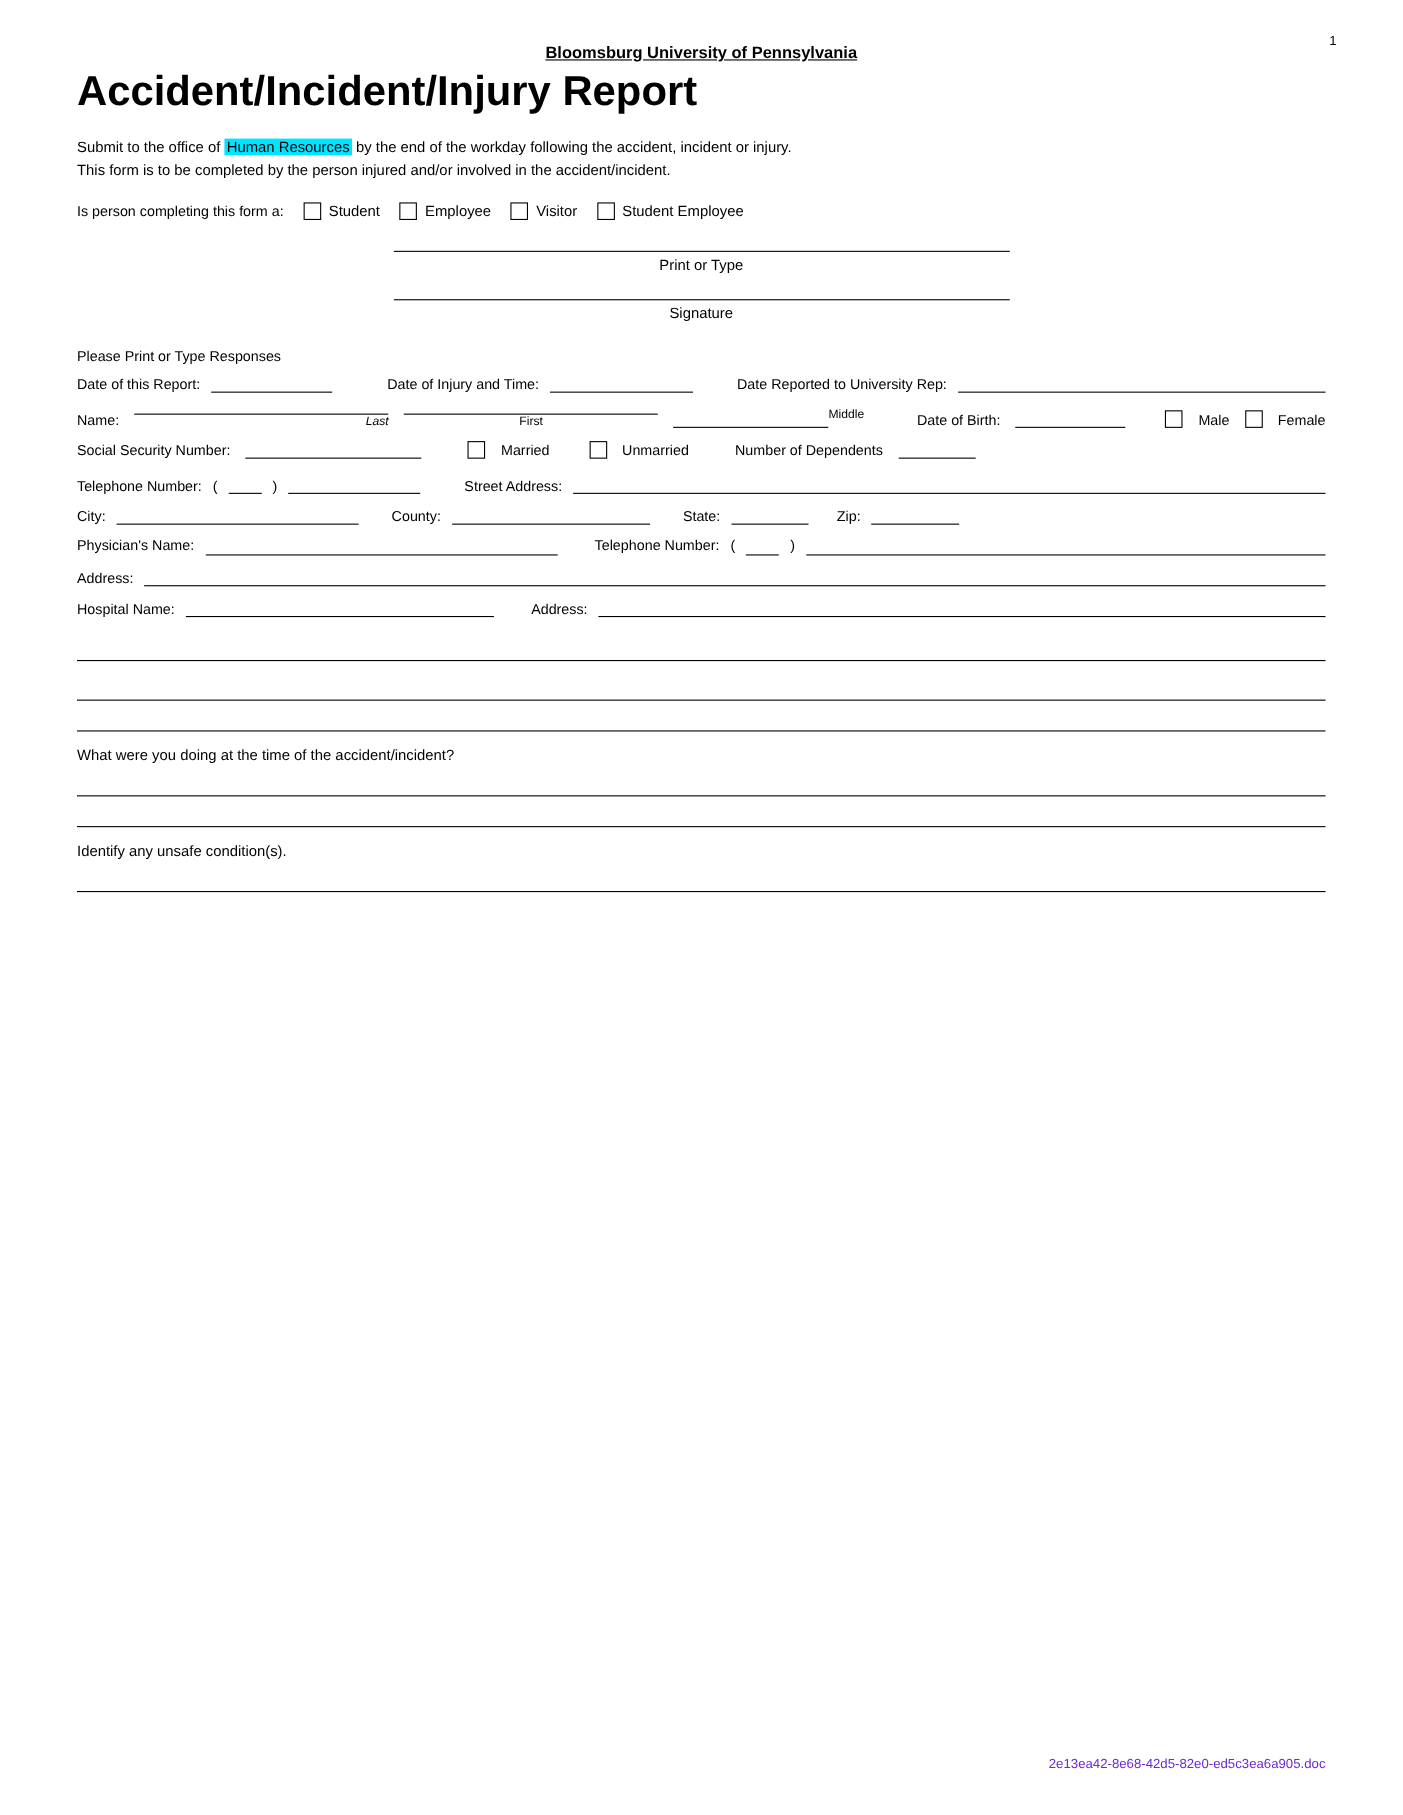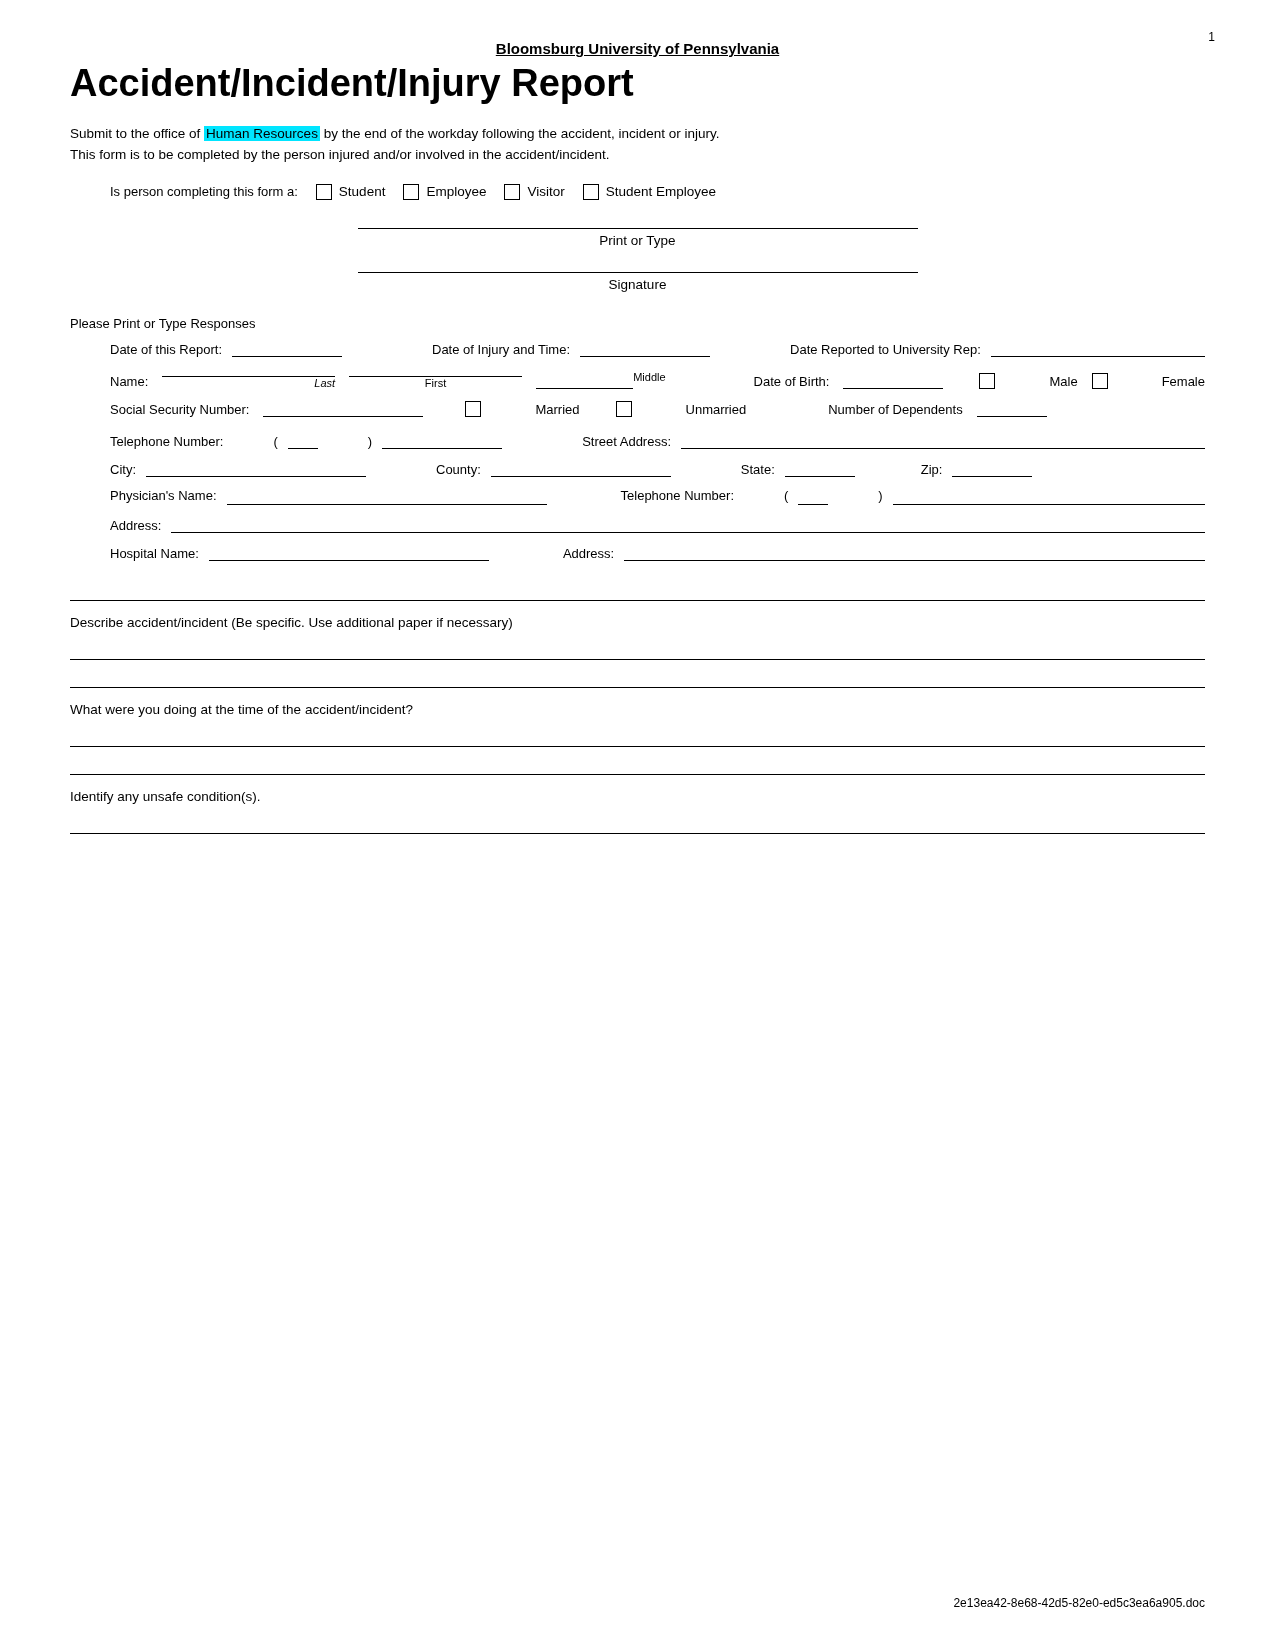--- a/index.html
+++ b/index.html
@@ -82,21 +82,20 @@
     .form-row {
       display: flex;
       align-items: flex-end;
       gap: 10px;
       margin-bottom: 14px;
     }
     .field-label {
       font-size: 13px;
       white-space: nowrap;
       flex-shrink: 0;
-      margin-left: 40px;
     }
     .field-line {
       border-bottom: 1px solid #000;
       flex: 1;
       min-width: 60px;
       height: 18px;
     }
     .field-line-fixed {
       border-bottom: 1px solid #000;
       height: 18px;
@@ -152,21 +151,21 @@
     .answer-line {
       border-bottom: 1px solid #000;
       height: 22px;
       margin-bottom: 6px;
     }
     .footer-id {
       position: absolute;
       bottom: 40px;
       right: 70px;
       font-size: 12px;
-      color: #000000;
+      color: #6d28d9;
     }
   </style>
 </head>
 <body>
 
 <div class="page-number">1</div>
 
 <div class="university-name">Bloomsburg University of Pennsylvania</div>
 
 <div class="report-title">Accident/Incident/Injury Report</div>
@@ -306,21 +305,20 @@
   <span style="width:14px;"></span>
   <span class="field-label">Address:</span>
   <div class="field-line" style="flex:1"></div>
 </div>
 
 <div class="question-section">
   <div class="answer-line"></div>
 </div>
 
 <div class="question-section">
-  <div class="question-text">Describe accident/incident (Be specific.  Use additional paper if necessary)</div>
   <div class="answer-line"></div>
   <div class="answer-line"></div>
 </div>
 
 <div class="question-section">
   <div class="question-text">What were you doing at the time of the accident/incident?</div>
   <div class="answer-line"></div>
   <div class="answer-line"></div>
 </div>
 

